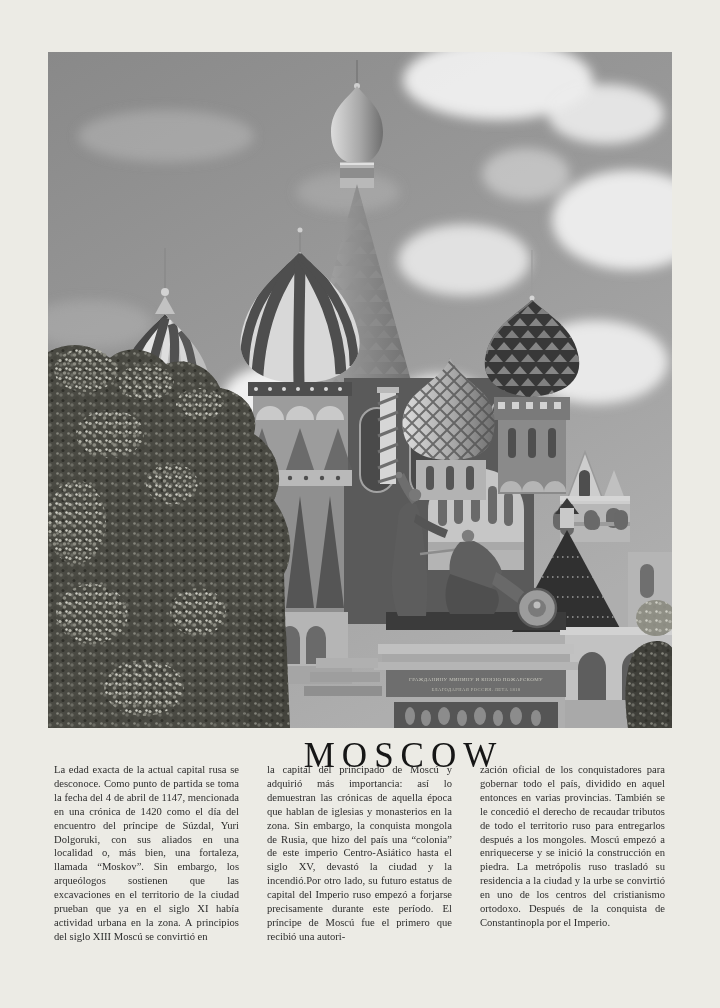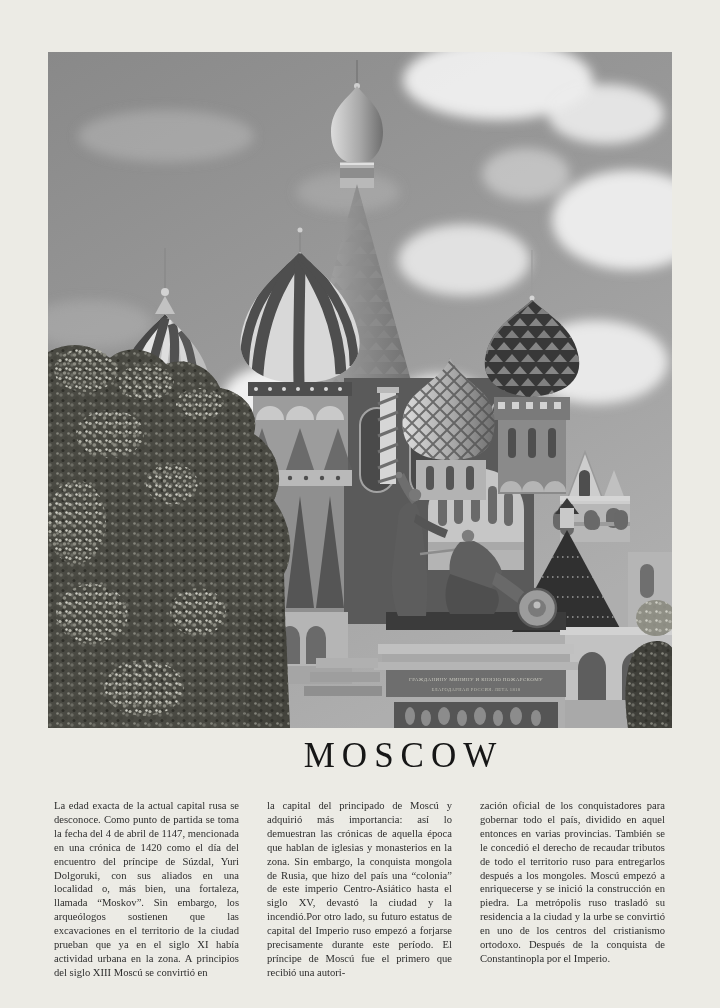--- a/index.html
+++ b/index.html
@@ -14,21 +14,21 @@
   }
   .poster-title{
     position:absolute;left:0;top:736px;width:720px;margin:0;
     text-align:center;font-weight:400;
     font-size:35px;letter-spacing:7px;text-indent:7px;
     color:#161616;
     font-family:"Liberation Serif", serif;
     padding-left:40px;
   }
   .article{
-    position:absolute;left:54px;top:799px;width:611px;
+    position:absolute;left:54px;top:763px;width:611px;
     display:flex;gap:28px;
   }
   .article p{
     margin:0;flex:1;
     font-size:10.6px;line-height:13.9px;
     text-align:justify;color:#2d2d2d;
   }
   svg text{font-family:"Liberation Serif", serif}
 </style>
 </head>

